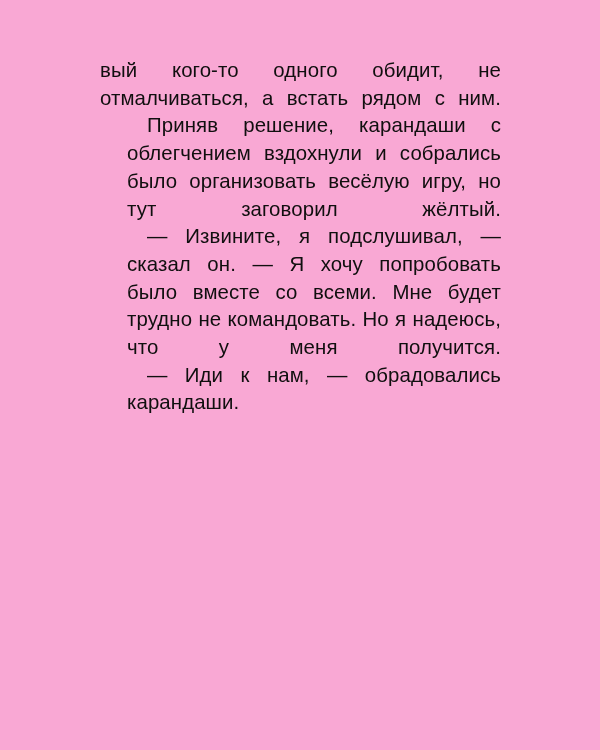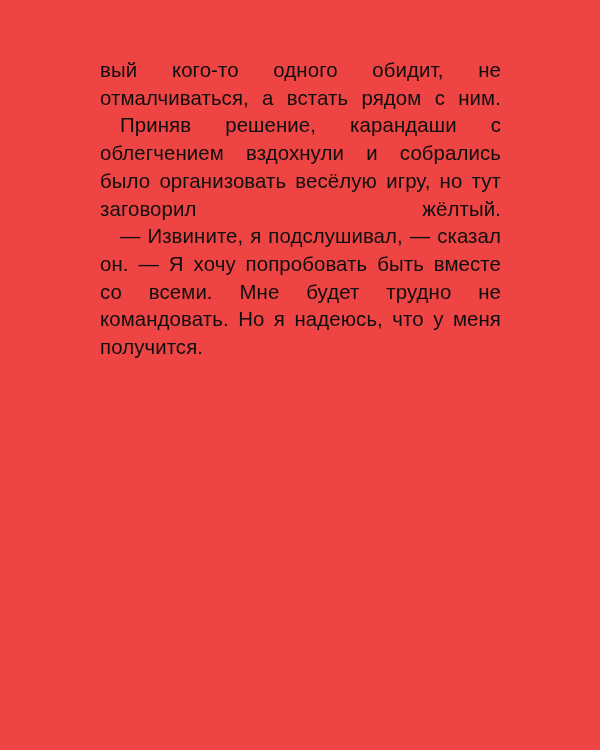--- a/index.html
+++ b/index.html
@@ -10,21 +10,21 @@
     width: 600px;
     height: 750px;
     background: #ffffff;
     font-family: "Liberation Sans", sans-serif;
     overflow: hidden;
   }
   .page {
     position: relative;
     width: 600px;
     height: 750px;
-    background: #ef4444;
+    background: #f9a8d4;
   }
   .text-column {
     position: absolute;
     left: 100px;
     top: 57px;
     width: 401px;
   }
   .para {
     margin: 0;
     padding: 0;
@@ -32,20 +32,21 @@
     line-height: 27.7px;
     color: #100f0f;
     text-align: justify;
     text-justify: inter-word;
     font-weight: 400;
     letter-spacing: 0.1px;
     -webkit-font-smoothing: antialiased;
   }
   .para.indent {
     text-indent: 20px;
+    margin-left: 27px;
   }
   
   .para.force-last-justify {
     text-align-last: justify;
   }
   .blank-area {
     position: absolute;
     left: 0;
     top: 450px;
     width: 600px;
@@ -58,20 +59,21 @@
 <div class="page">
 
   <div class="text-column">
 
     <p class="para force-last-justify">вый кого-то одного обидит, не отмалчиваться, а встать рядом с ним.</p>
 
     <p class="para indent force-last-justify">Приняв решение, карандаши с облегчением вздохнули и собрались было организовать весёлую игру, но тут заговорил жёлтый.</p>
 
 
 
-    <p class="para indent force-last-justify">— Извините, я подслушивал, — сказал он. — Я хочу попробовать быть вместе со всеми. Мне будет трудно не командовать. Но я надеюсь, что у меня получится.</p>
+    <p class="para indent force-last-justify">— Извините, я подслушивал, — сказал он. — Я хочу попробовать было вместе со всеми. Мне будет трудно не командовать. Но я надеюсь, что у меня получится.</p>
 
+    <p class="para indent">— Иди к нам, — обрадовались карандаши.</p>
 
   </div>
 
   <div class="blank-area"></div>
 
 </div>
 
 </body></html>

